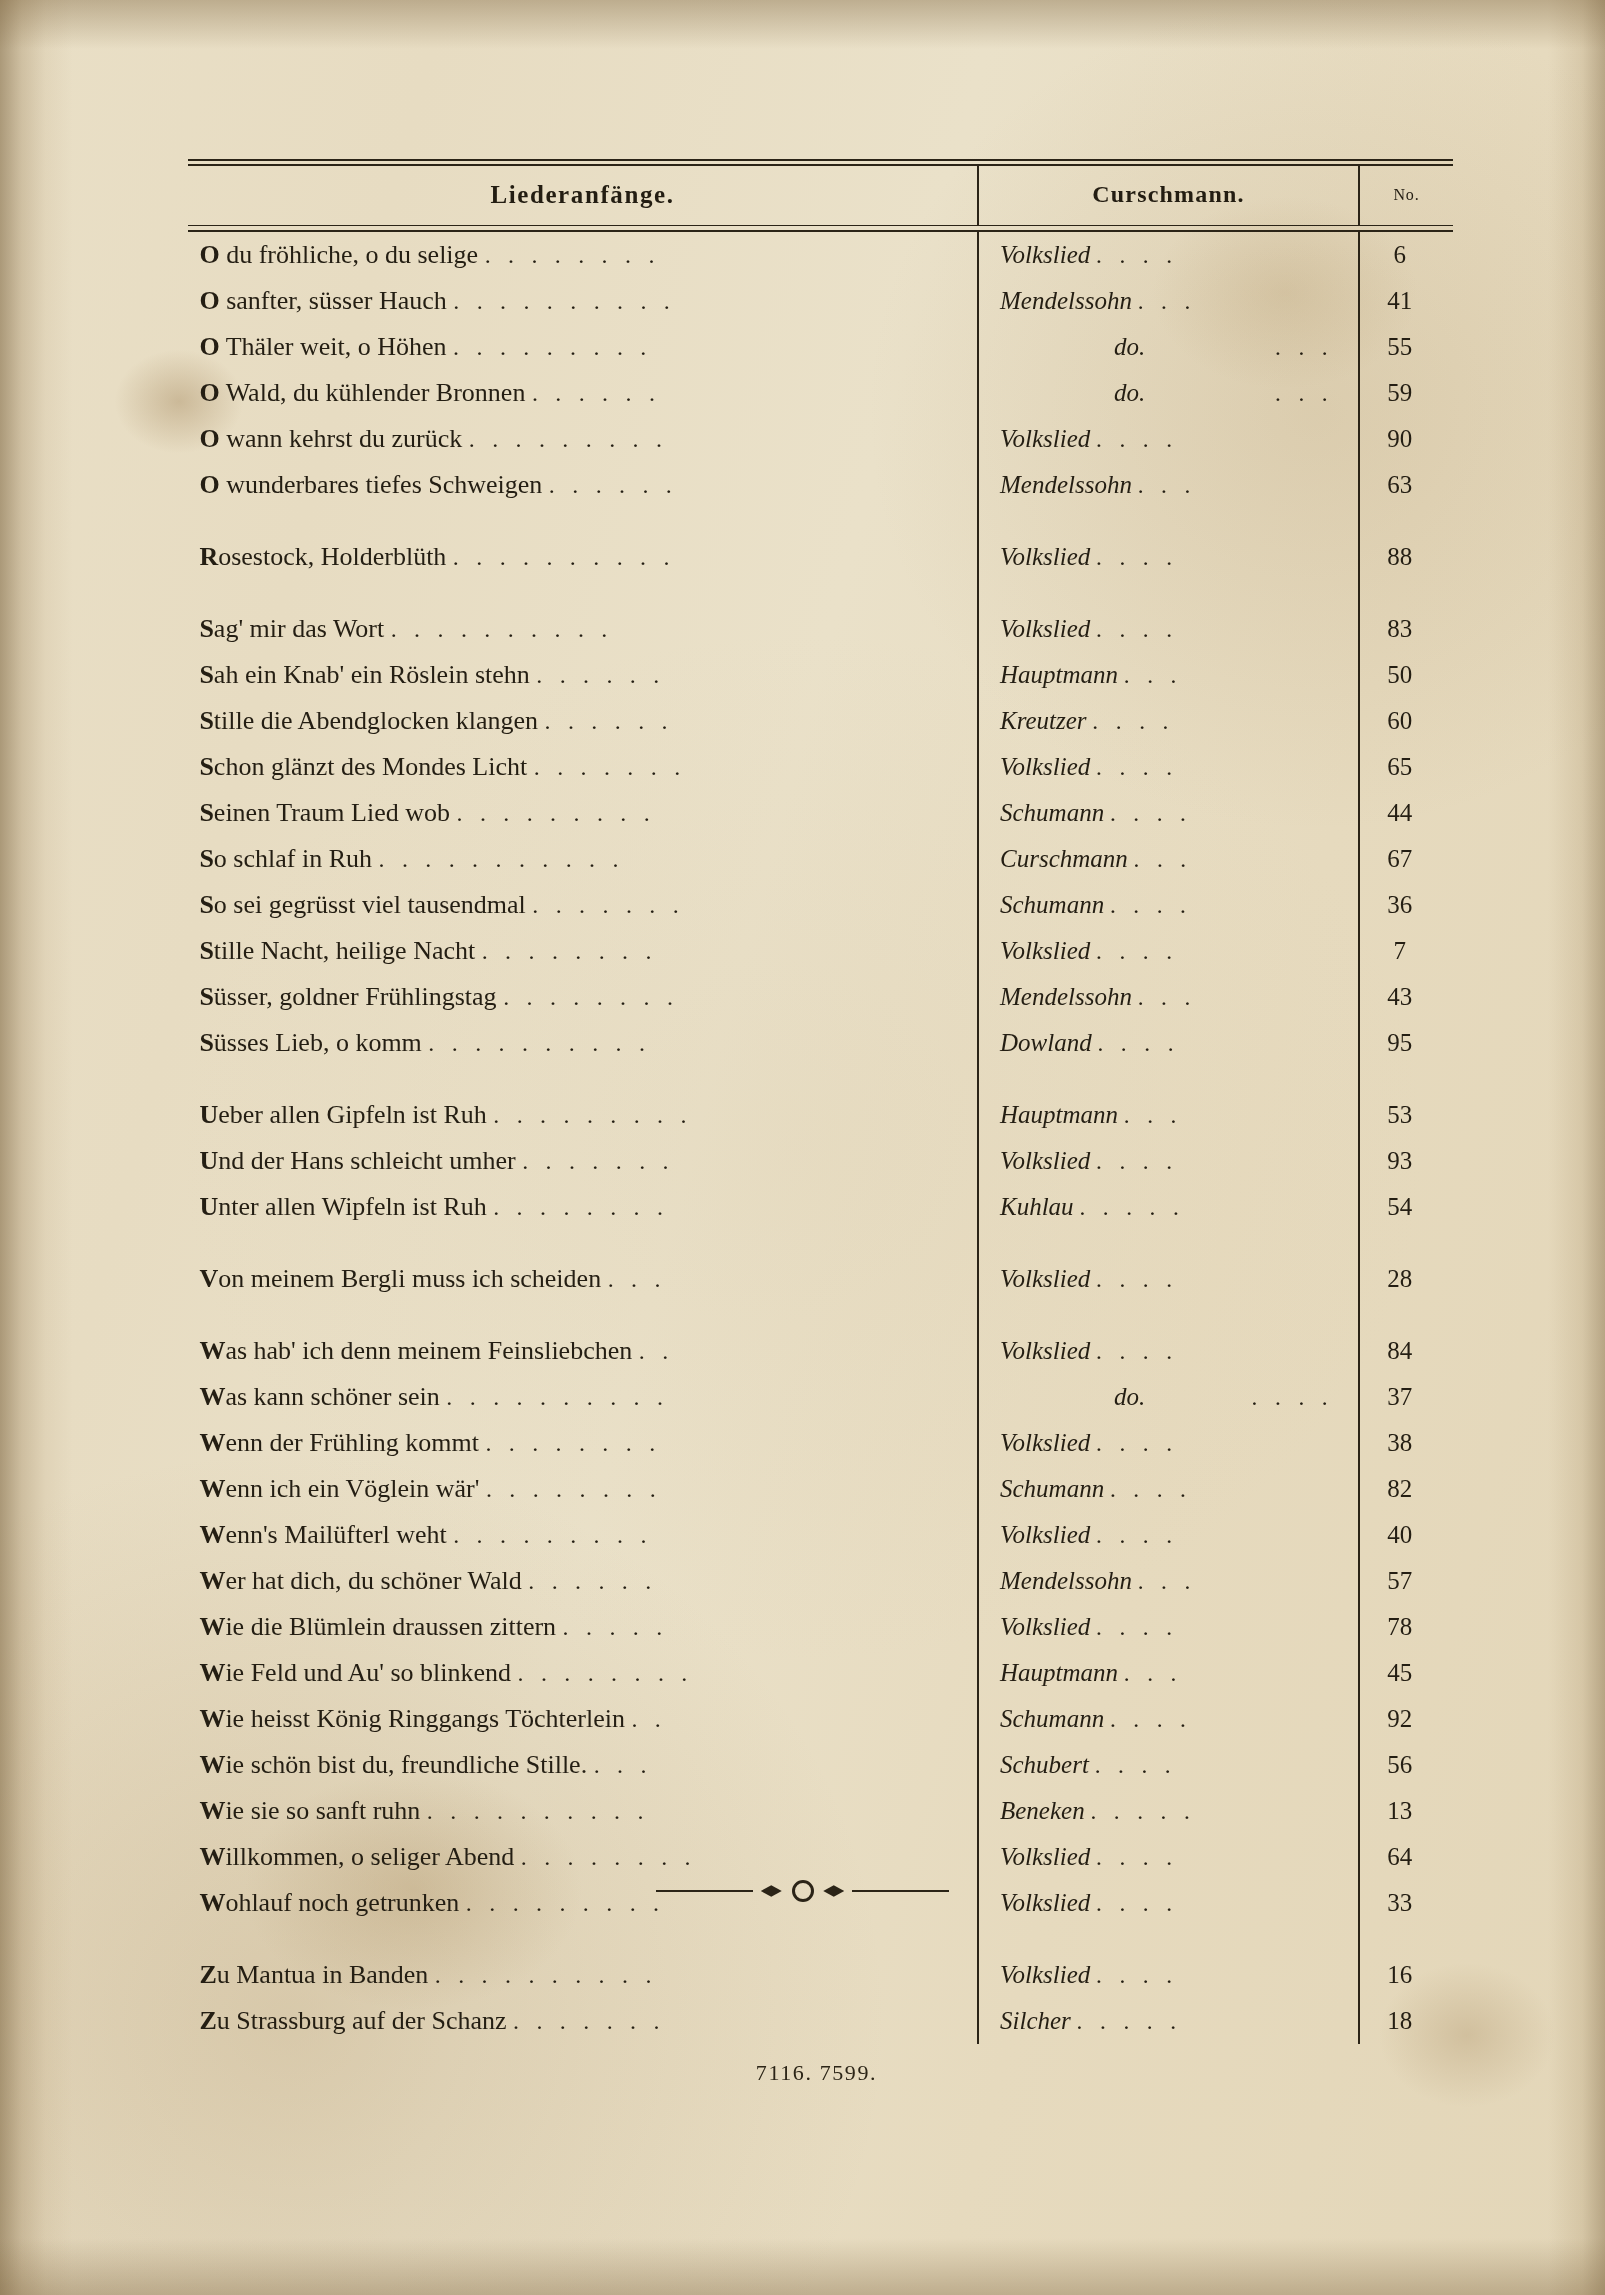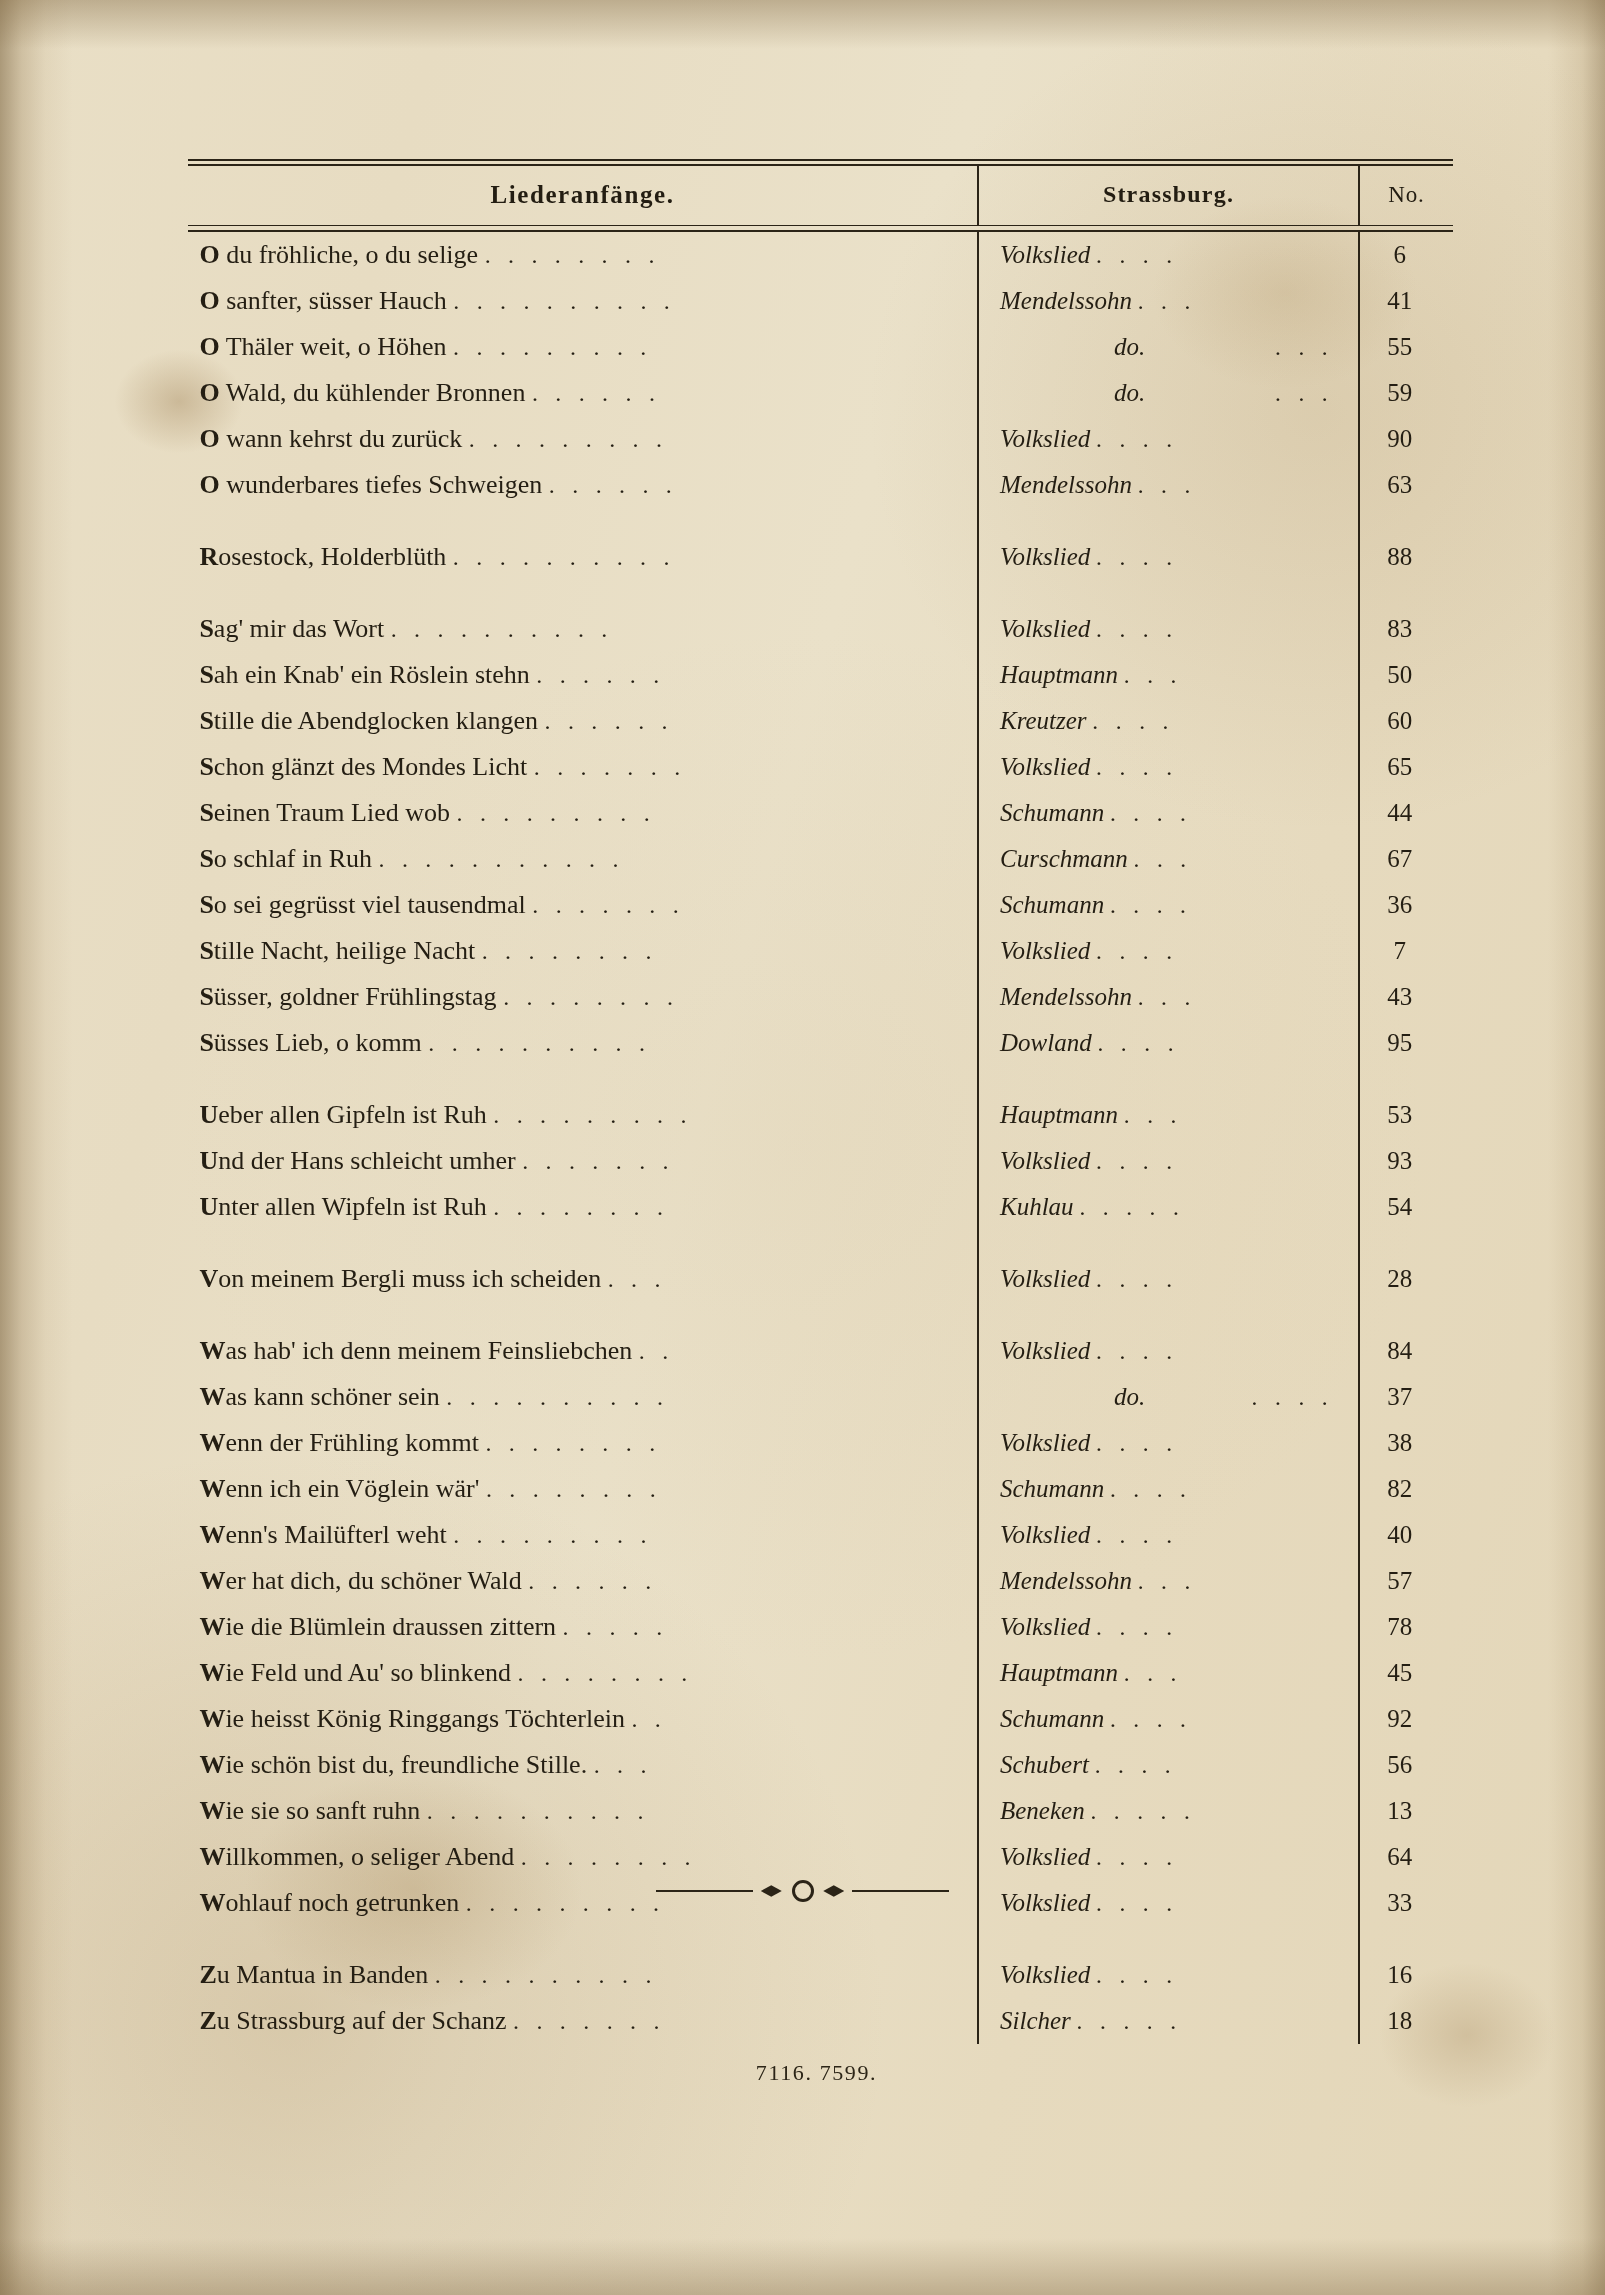--- a/index.html
+++ b/index.html
@@ -100,21 +100,21 @@
     letter-spacing: 1.6px;
   }
   .hdr-comp {
     font-size: 24px;
     font-weight: bold;
     text-align: center;
     letter-spacing: 1.2px;
     border-left: 2.4px solid #2b2417;
   }
   .hdr-no {
-    font-size: 23px;
+    font-size: 16px;
     text-align: center;
     letter-spacing: 0.8px;
     border-left: 2.4px solid #2b2417;
   }
 
   
   tbody td {
     color: #241e13;
     vertical-align: baseline;
   }
@@ -227,21 +227,21 @@
 
     <table class="index">
       <colgroup>
         <col class="col-title">
         <col class="col-comp">
         <col class="col-no">
       </colgroup>
       <thead>
         <tr>
           <th class="hdr-title">Liederanfänge.</th>
-          <th class="hdr-comp">Strassburg.</th>
+          <th class="hdr-comp">Curschmann.</th>
           <th class="hdr-no">No.</th>
         </tr>
       </thead>
     </table>
 
     <div class="rule-double"></div>
 
     <table class="index" id="body-table">
       <colgroup>
         <col class="col-title">

